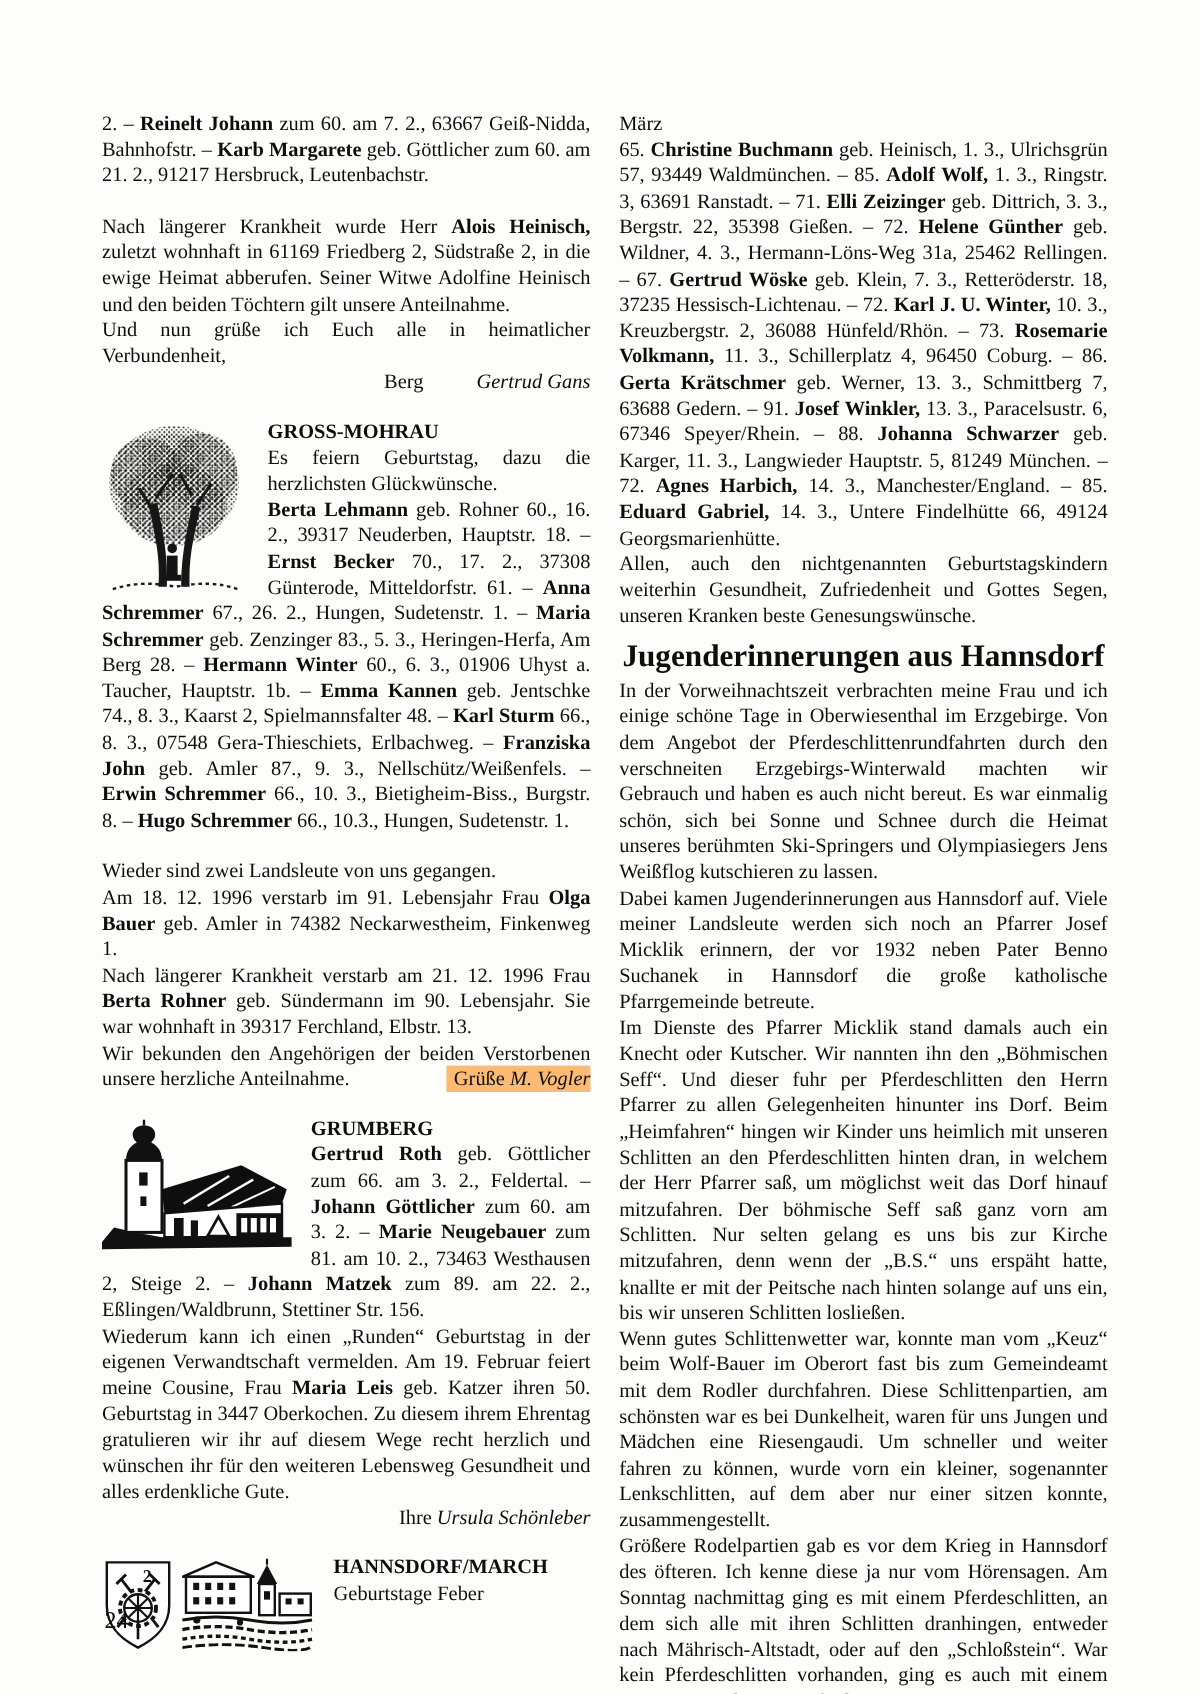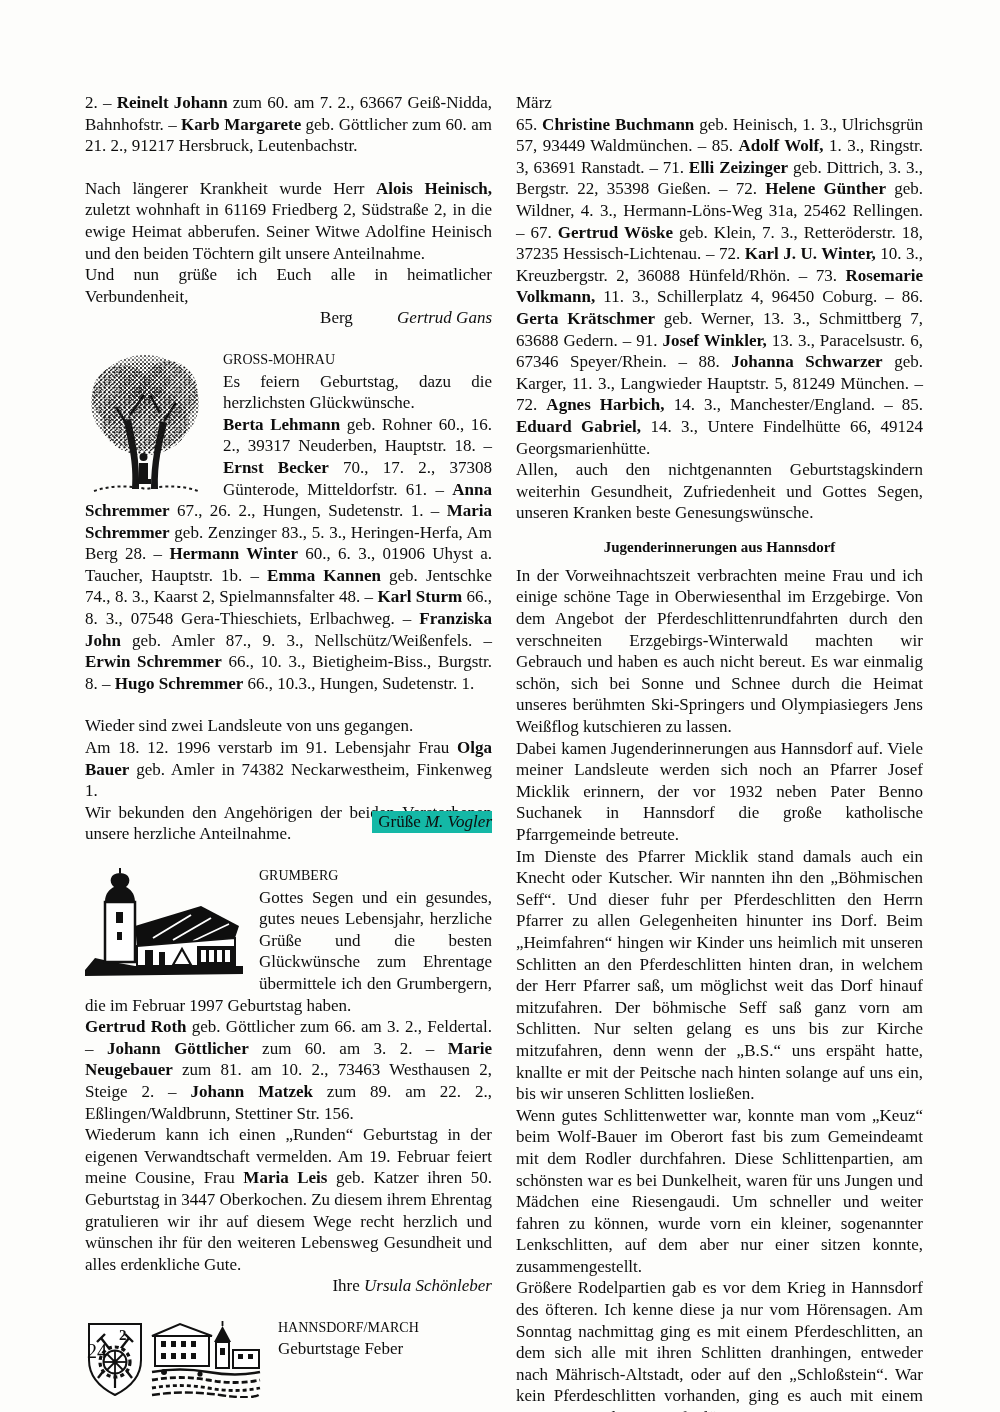--- a/index.html
+++ b/index.html
@@ -7,26 +7,26 @@
     width:1000px;height:1412px;position:relative;overflow:hidden;
     background:#fdfdfb;color:#0d0d0d;
     font-family:"Liberation Serif","DejaVu Serif",serif;
   }
   .sheet{position:absolute;left:85px;top:92px;width:838px;display:flex;gap:24px;}
   .col{width:407px;font-size:17px;line-height:21.6px;text-align:justify;hyphens:auto;}
   p{margin:0;}
   .gap{margin-top:21px;}
   .sig-line{text-align:right;}
   .sig-wrap{position:relative;}
-  .sig-abs{position:absolute;right:0;bottom:12px;background:#14b8a6;padding-left:6px;}
-  .sec-heading{font-weight:normal;font-size:14px;}
+  .sig-abs{position:absolute;right:0;bottom:0;background:#fdba74;padding-left:6px;}
+  .sec-heading{font-weight:bold;font-size:17px;}
   .hd-gm{margin-left:137px;}
   .hd-gr{margin-left:155px;}
   .hd-ha{margin-left:120px;}
-  .big-heading{font-weight:bold;font-size:15px;text-align:center;line-height:26px;margin:10px 0 5px 0;}
+  .big-heading{font-weight:bold;font-size:26px;text-align:center;line-height:26px;margin:10px 0 5px 0;}
   .float-img{float:left;}
   .tree-img{width:115px;height:144px;margin:2px 20px 2px 3px;}
   .church-img{width:160px;height:112px;margin:3px 14px 2px 0;}
   .han-imgs{display:flex;gap:5px;align-items:flex-end;margin:3px 16px 4px 0;}
   .crest-img{width:60px;height:78px;}
   .town-img{width:112px;height:78px;}
   .page-number{position:absolute;left:87px;top:1340px;font-size:20px;}
   .section{margin-top:20px;}
   svg text{font-family:"Liberation Serif","DejaVu Serif",serif;}
 </style>
@@ -72,20 +72,21 @@
         </svg>
       </div>
       <div class="sec-heading hd-gm">GROSS-MOHRAU</div>
       <p><span>Es feiern Geburtstag, dazu die herzlichsten Glückwünsche.</span></p>
       <p><span style="font-weight: bold;">Berta Lehmann</span><span> geb. Rohner 60., 16. 2., 39317 Neuderben, Hauptstr. 18. – </span><span style="font-weight: bold;">Ernst Becker</span><span> 70., 17. 2., 37308 Günterode, Mitteldorfstr. 61. – </span><span style="font-weight: bold;">Anna Schremmer</span><span> 67., 26. 2., Hungen, Sudetenstr. 1. – </span><span style="font-weight: bold;">Maria Schremmer</span><span> geb. Zenzinger 83., 5. 3., Heringen-Herfa, Am Berg 28. – </span><span style="font-weight: bold;">Hermann Winter</span><span> 60., 6. 3., 01906 Uhyst a. Taucher, Hauptstr. 1b. – </span><span style="font-weight: bold;">Emma Kannen</span><span> geb. Jentschke 74., 8. 3., Kaarst 2, Spielmannsfalter 48. – </span><span style="font-weight: bold;">Karl Sturm</span><span> 66., 8. 3., 07548 Gera-Thieschiets, Erlbachweg. – </span><span style="font-weight: bold;">Franziska John</span><span> geb. Amler 87., 9. 3., Nellschütz/Weißenfels. – </span><span style="font-weight: bold;">Erwin Schremmer</span><span> 66., 10. 3., Bietigheim-Biss., Burgstr. 8. – </span><span style="font-weight: bold;">Hugo Schremmer</span><span> 66., 10.3., Hungen, Sudetenstr. 1.</span></p>
     </div>
 
     <div class="gap">
       <p><span>Wieder sind zwei Landsleute von uns gegangen.</span></p>
       <p><span>Am 18. 12. 1996 verstarb im 91. Lebensjahr Frau </span><span style="font-weight: bold;">Olga Bauer</span><span> geb. Amler in 74382 Neckarwestheim, Finkenweg 1.</span></p>
+      <p><span>Nach längerer Krankheit verstarb am 21. 12. 1996 Frau </span><span style="font-weight: bold;">Berta Rohner</span><span> geb. Sündermann im 90. Lebensjahr. Sie war wohnhaft in 39317 Ferchland, Elbstr. 13.</span></p>
       <div class="sig-wrap">
         <p><span>Wir bekunden den Angehörigen der beiden Verstorbenen unsere herzliche Anteilnahme.</span></p>
         <span class="sig-abs"><span>Grüße </span><span style="font-style: italic;">M. Vogler</span></span>
       </div>
     </div>
 
     <div class="section">
       <div class="float-img church-img">
         <svg viewBox="0 0 160 112" width="160" height="112" aria-hidden="true">
           <polygon points="0,102 10,90 28,94 50,98 158,98 158,106 0,108" fill="#111"></polygon>
@@ -103,21 +104,20 @@
           <rect x="74" y="84" width="6" height="14" fill="#111"></rect>
           <polygon points="88,97 97,81 106,97" fill="#fff" stroke="#111" stroke-width="2.2"></polygon>
           <rect x="112" y="78" width="38" height="20" fill="#111"></rect>
           <rect x="116" y="82" width="5" height="12" fill="#fff"></rect>
           <rect x="124" y="82" width="5" height="12" fill="#fff"></rect>
           <rect x="132" y="82" width="5" height="12" fill="#fff"></rect>
           <rect x="140" y="82" width="5" height="12" fill="#fff"></rect>
         </svg>
       </div>
       <div class="sec-heading hd-gr">GRUMBERG</div>
-      <p><span>Gottes Segen und ein gesundes, gutes neues Lebensjahr, herzliche Grüße und die besten Glückwünsche zum Ehrentage übermittele ich den Grumbergern, die im Februar 1997 Geburtstag haben.</span></p>
       <p><span style="font-weight: bold;">Gertrud Roth</span><span> geb. Göttlicher zum 66. am 3. 2., Feldertal. – </span><span style="font-weight: bold;">Johann Göttlicher</span><span> zum 60. am 3. 2. – </span><span style="font-weight: bold;">Marie Neugebauer</span><span> zum 81. am 10. 2., 73463 Westhausen 2, Steige 2. – </span><span style="font-weight: bold;">Johann Matzek</span><span> zum 89. am 22. 2., Eßlingen/Waldbrunn, Stettiner Str. 156.</span></p>
       <p><span>Wiederum kann ich einen „Runden“ Geburtstag in der eigenen Verwandtschaft vermelden. Am 19. Februar feiert meine Cousine, Frau </span><span style="font-weight: bold;">Maria Leis</span><span> geb. Katzer ihren 50. Geburtstag in 3447 Oberkochen. Zu diesem ihrem Ehrentag gratulieren wir ihr auf diesem Wege recht herzlich und wünschen ihr für den weiteren Lebensweg Gesundheit und alles erdenkliche Gute.</span></p>
       <p class="sig-line"><span>Ihre </span><span style="font-style: italic;">Ursula Schönleber</span></p>
     </div>
 
     <div class="section">
       <div class="float-img han-imgs">
         <div class="crest-img">
           <svg viewBox="0 0 60 78" width="60" height="78" aria-hidden="true">
             <path d="M4,4 H56 V40 C56,58 44,68 30,75 C16,68 4,58 4,40 Z" fill="#fff" stroke="#111" stroke-width="2"></path>

